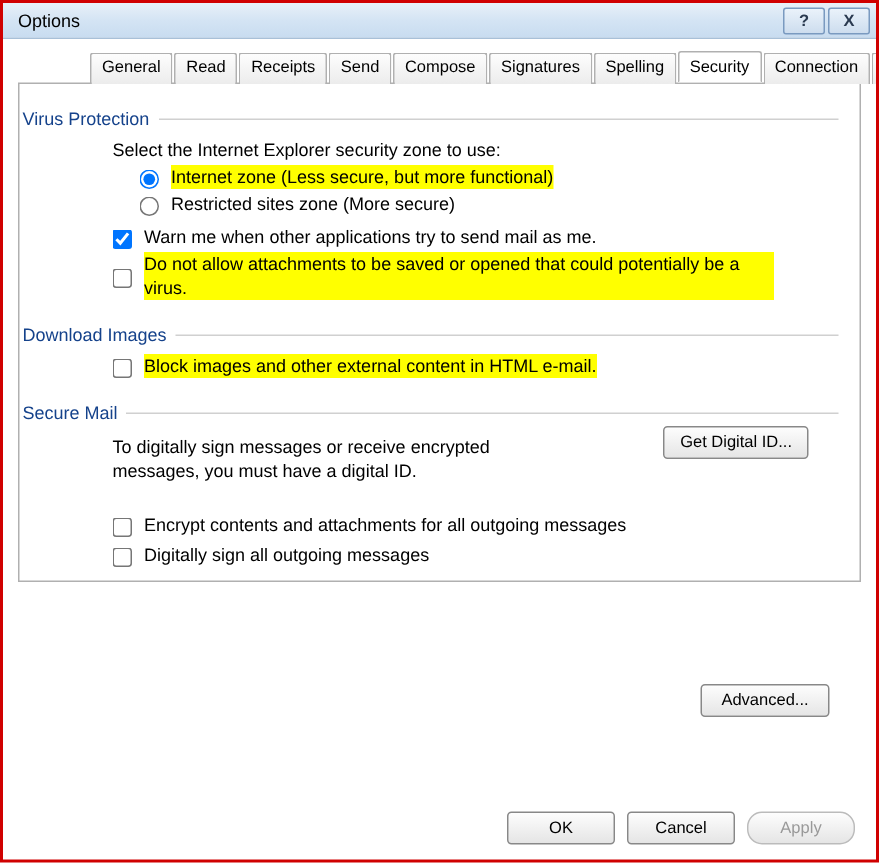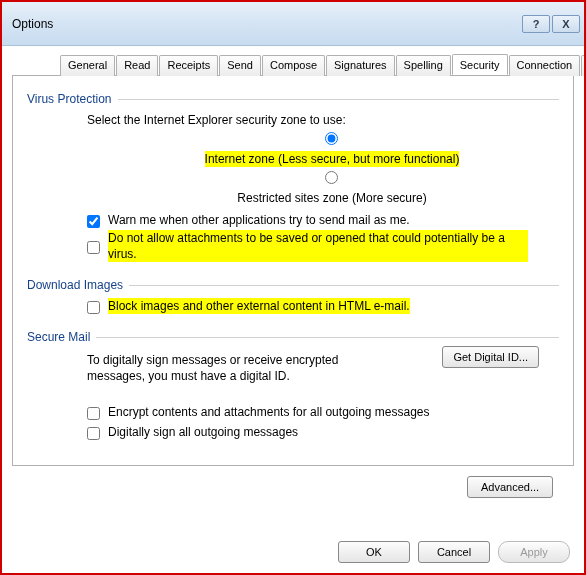--- a/index.html
+++ b/index.html
@@ -8,21 +8,21 @@
     font-family: "Segoe UI", Tahoma, sans-serif;
     font-size: 12px;
     background: #fff;
     color: #000;
     width: 586px;
     height: 575px;
     border: 2px solid #d00000;
     position: relative;
   }
   .titlebar {
-    height: 44px;
+    height: 24px;
     background: linear-gradient(to bottom, #e8f0f8 0%, #d4e4f4 50%, #c8dcf0 100%);
     border-bottom: 1px solid #a8c0d8;
     display: flex;
     align-items: center;
     padding: 0 4px 0 10px;
     position: relative;
   }
   .titlebar-title {
     flex: 1;
     color: #000;
@@ -69,22 +69,22 @@
     background: #fff;
     border-bottom: 1px solid #fff;
     z-index: 2;
     padding-top: 4px;
     top: 0;
   }
   .tabpanel {
     border: 1px solid #b0b0b0;
     border-top: none;
     background: #fff;
-    padding: 10px 14px 14px 14px;
-    height: 390px;
+    padding: 10px 14px 14px 2px;
+    height: 332px;
     position: relative;
   }
   .section-label {
     color: #15428b;
     font-size: 12px;
     margin-top: 6px;
     display: flex;
     align-items: center;
     gap: 6px;
   }
@@ -96,21 +96,21 @@
   .section-body {
     padding: 4px 0 8px 60px;
   }
   .row {
     display: flex;
     align-items: center;
     gap: 6px;
     margin: 2px 0;
     line-height: 16px;
   }
-  .indent { margin-left: 18px; flex-direction: column; }
+  .indent { margin-left: 18px; }
   input[type="checkbox"], input[type="radio"] {
     margin: 2px 2px 0 0;
     width: 13px;
     height: 13px;
     flex-shrink: 0;
   }
   .hl {
     background: #ffff00;
   }
   .desc {

